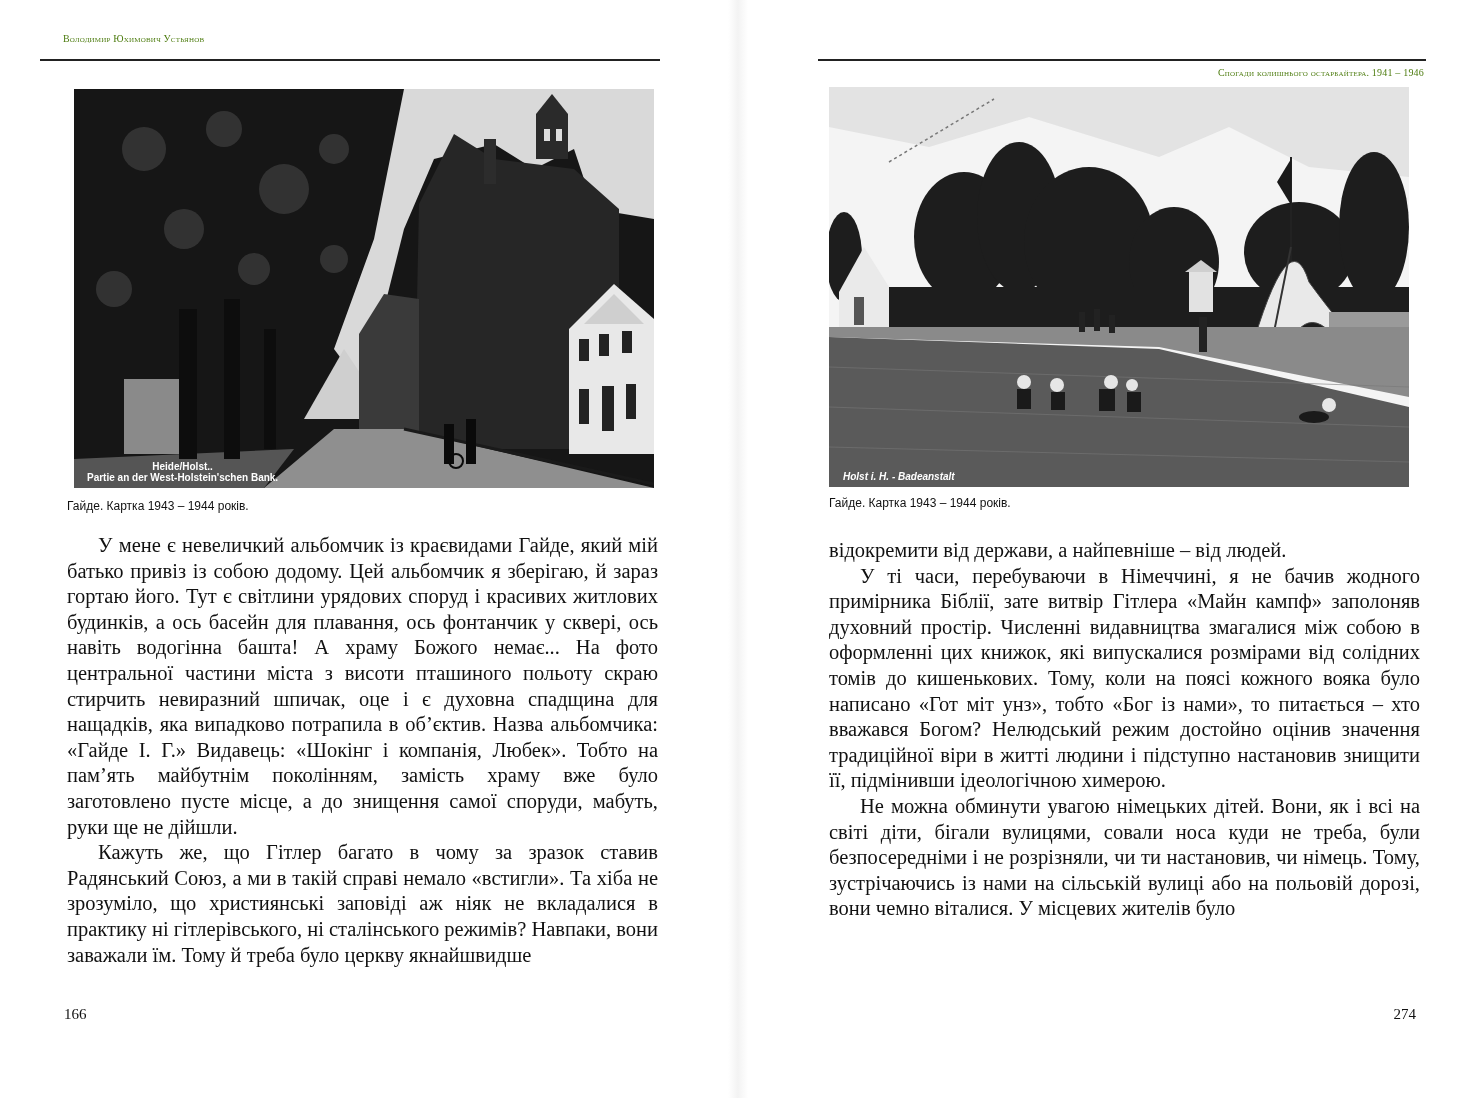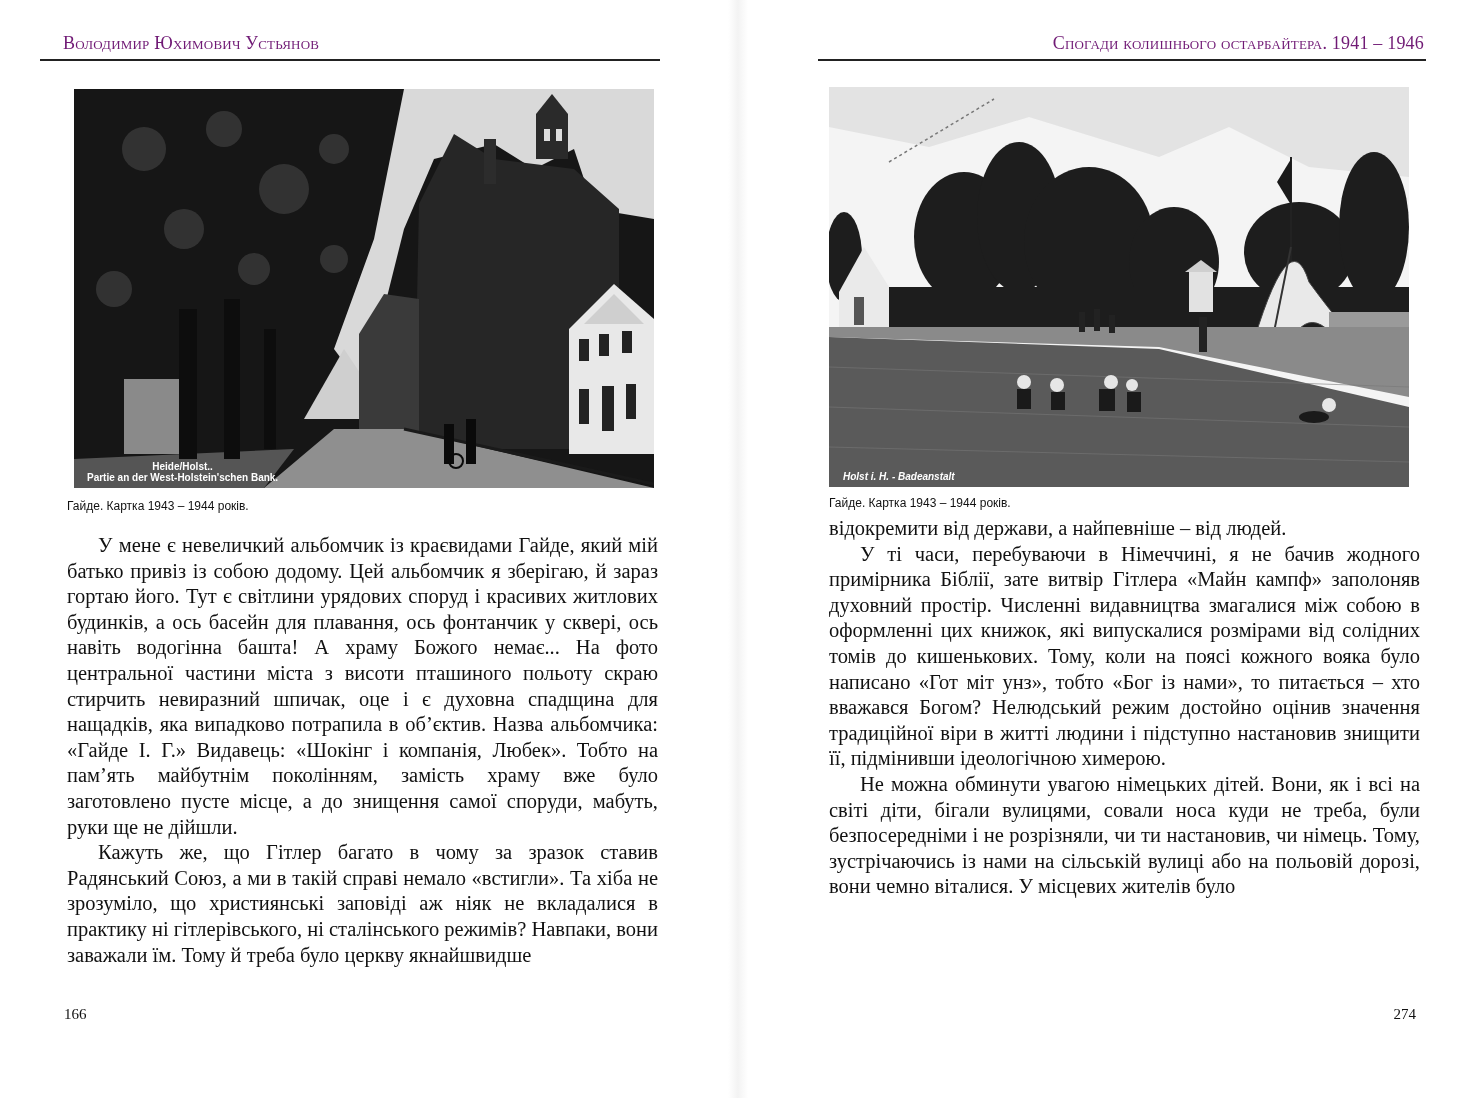--- a/index.html
+++ b/index.html
@@ -5,25 +5,25 @@
   html, body { margin: 0; padding: 0; }
   body {
     width: 1476px; height: 1098px; background: #ffffff; position: relative; overflow: hidden;
     font-family: "Liberation Serif", "DejaVu Serif", serif; color: #111;
   }
   .page { position: absolute; top: 0; height: 1098px; }
   .page.left { left: 0; width: 738px; }
   .page.right { left: 738px; width: 738px; }
 
   .running-head {
-    position: absolute; top: 33px; font-size: 18px; letter-spacing: 0.2px;
-    font-variant: small-caps; white-space: nowrap; color: #701a75;
+    position: absolute; top: 33px; font-size: 10px; letter-spacing: 0.2px;
+    font-variant: small-caps; white-space: nowrap; color: #4d7c0f;
   }
   .left .running-head { left: 63px; }
-  .right .running-head { right: 52px; }
+  .right .running-head { right: 52px; margin-top: 34px; }
   .rule {
     position: absolute; top: 59px; height: 2px; background: #222;
   }
   .left .rule { left: 40px; width: 620px; }
   .right .rule { left: 80px; width: 608px; }
 
   .photo {
     position: absolute; overflow: hidden; background: #1a1a1a;
   }
   .left .photo { left: 74px; top: 89px; width: 580px; height: 399px; text-align: center; }
@@ -40,21 +40,21 @@
     position: absolute; font-family: "Liberation Sans", "DejaVu Sans", sans-serif;
     font-size: 12px; color: #111;
   }
   .left .caption { left: 67px; top: 499px; }
   .right .caption { left: 91px; top: 496px; }
 
   .text-block {
     position: absolute; font-size: 20.5px; line-height: 25.6px; text-align: justify; color: #111;
   }
   .left .text-block { left: 67px; top: 533px; width: 591px; }
-  .right .text-block { left: 91px; top: 516px; width: 591px; }
+  .right .text-block { left: 91px; top: 538px; width: 591px; }
   .text-block p { margin: 0; text-indent: 31px; }
   .text-block p.cont { text-indent: 0; }
 
   .folio {
     position: absolute; top: 1006px; font-size: 15px; color: #111;
   }
   .left .folio { left: 64px; }
   .right .folio { right: 60px; }
 
   .gutter {

